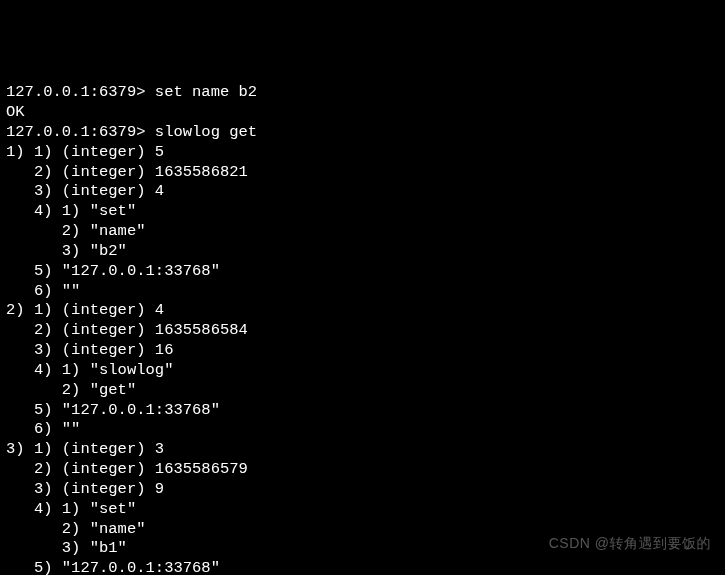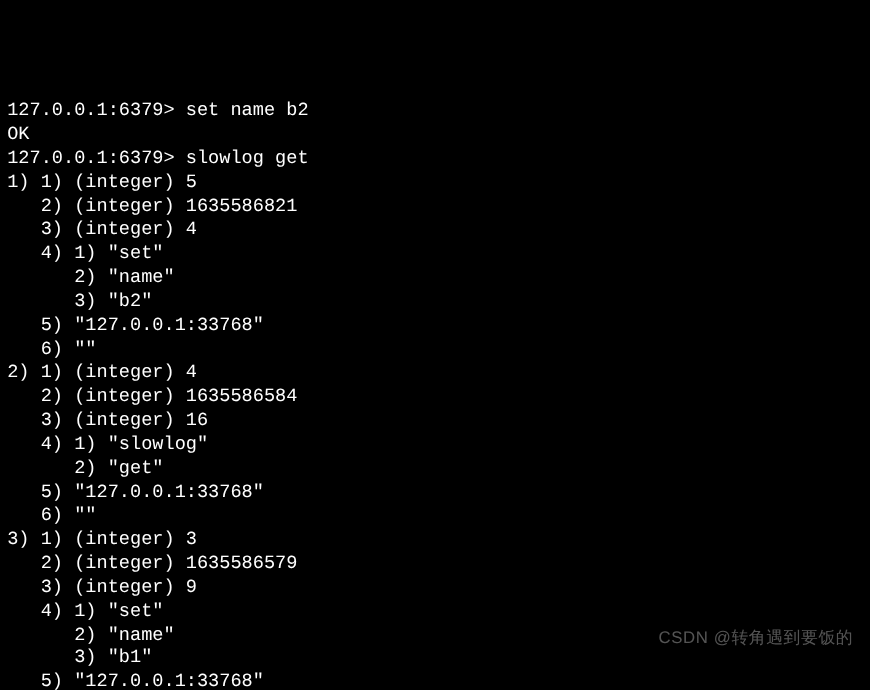--- a/index.html
+++ b/index.html
@@ -18,21 +18,21 @@
       height: 575px;
       overflow: hidden;
       position: relative;
       white-space: pre;
     }
     .terminal {
       white-space: pre;
     }
     .watermark {
       position: absolute;
-      bottom: 34px;
+      bottom: 22px;
       right: 14px;
       color: rgba(200, 200, 200, 0.42);
       font-size: 14px;
       font-family: sans-serif;
       letter-spacing: 0.5px;
     }
   </style>
 </head>
 <body>
 

